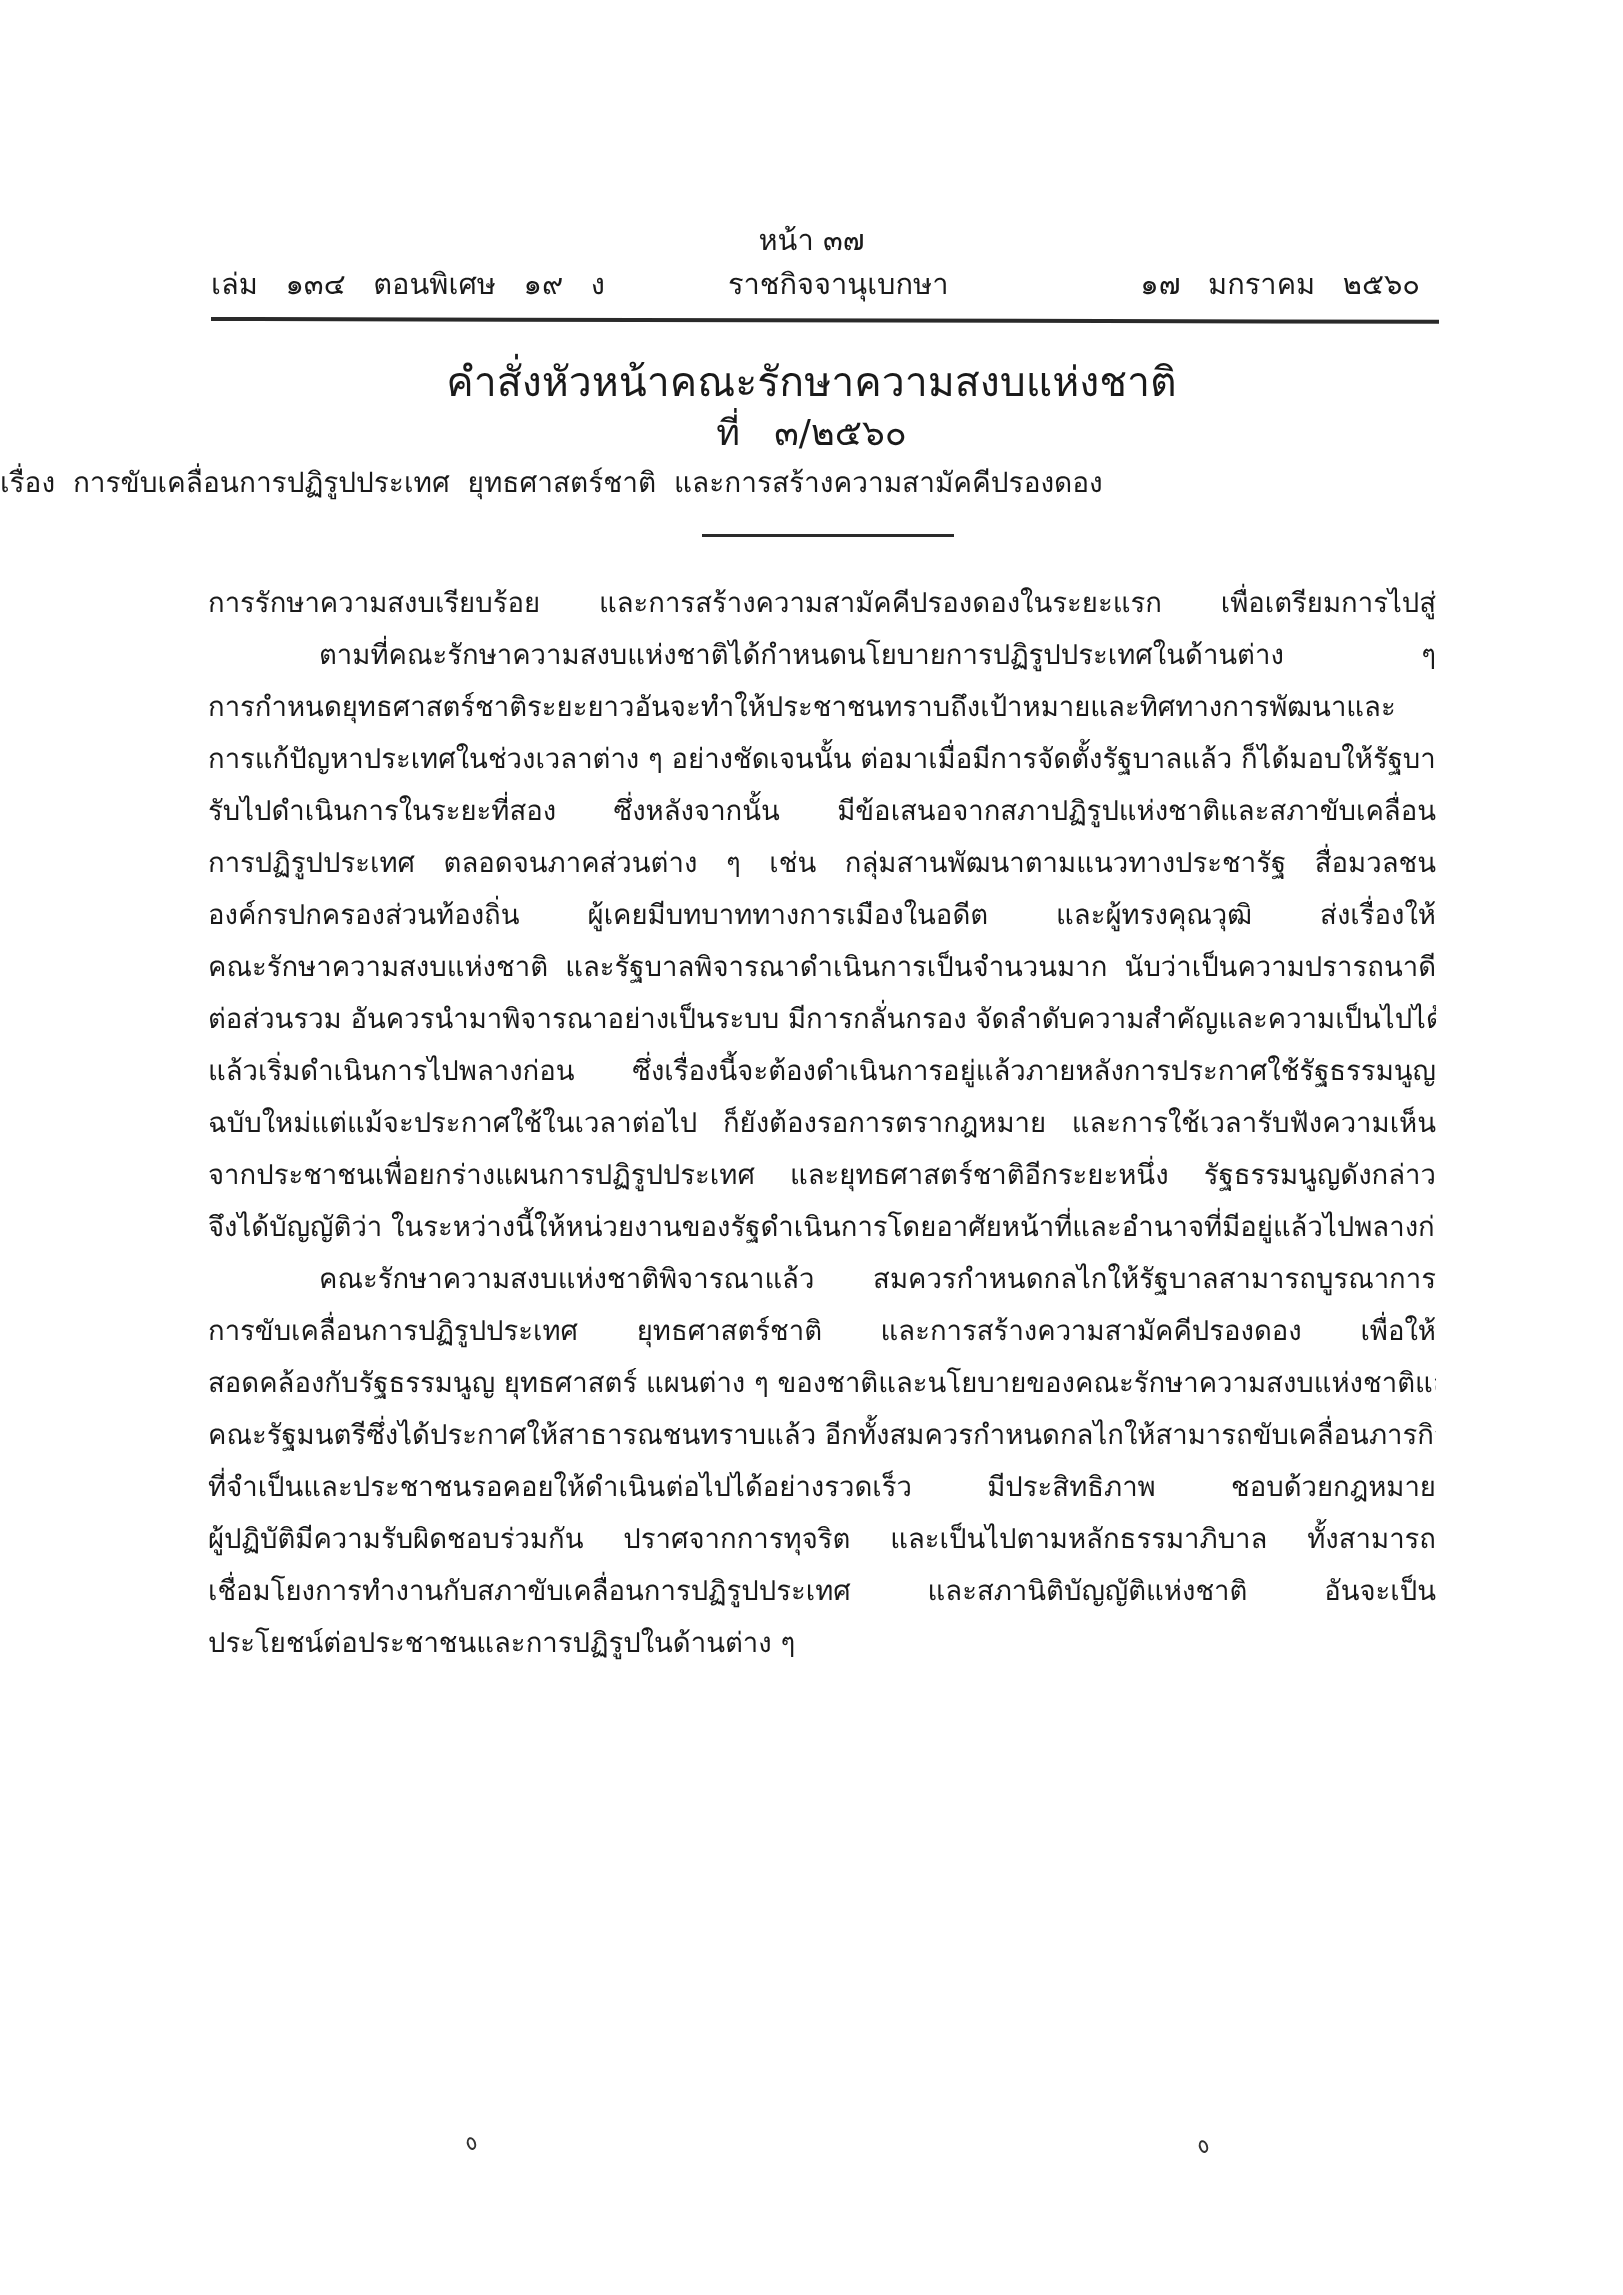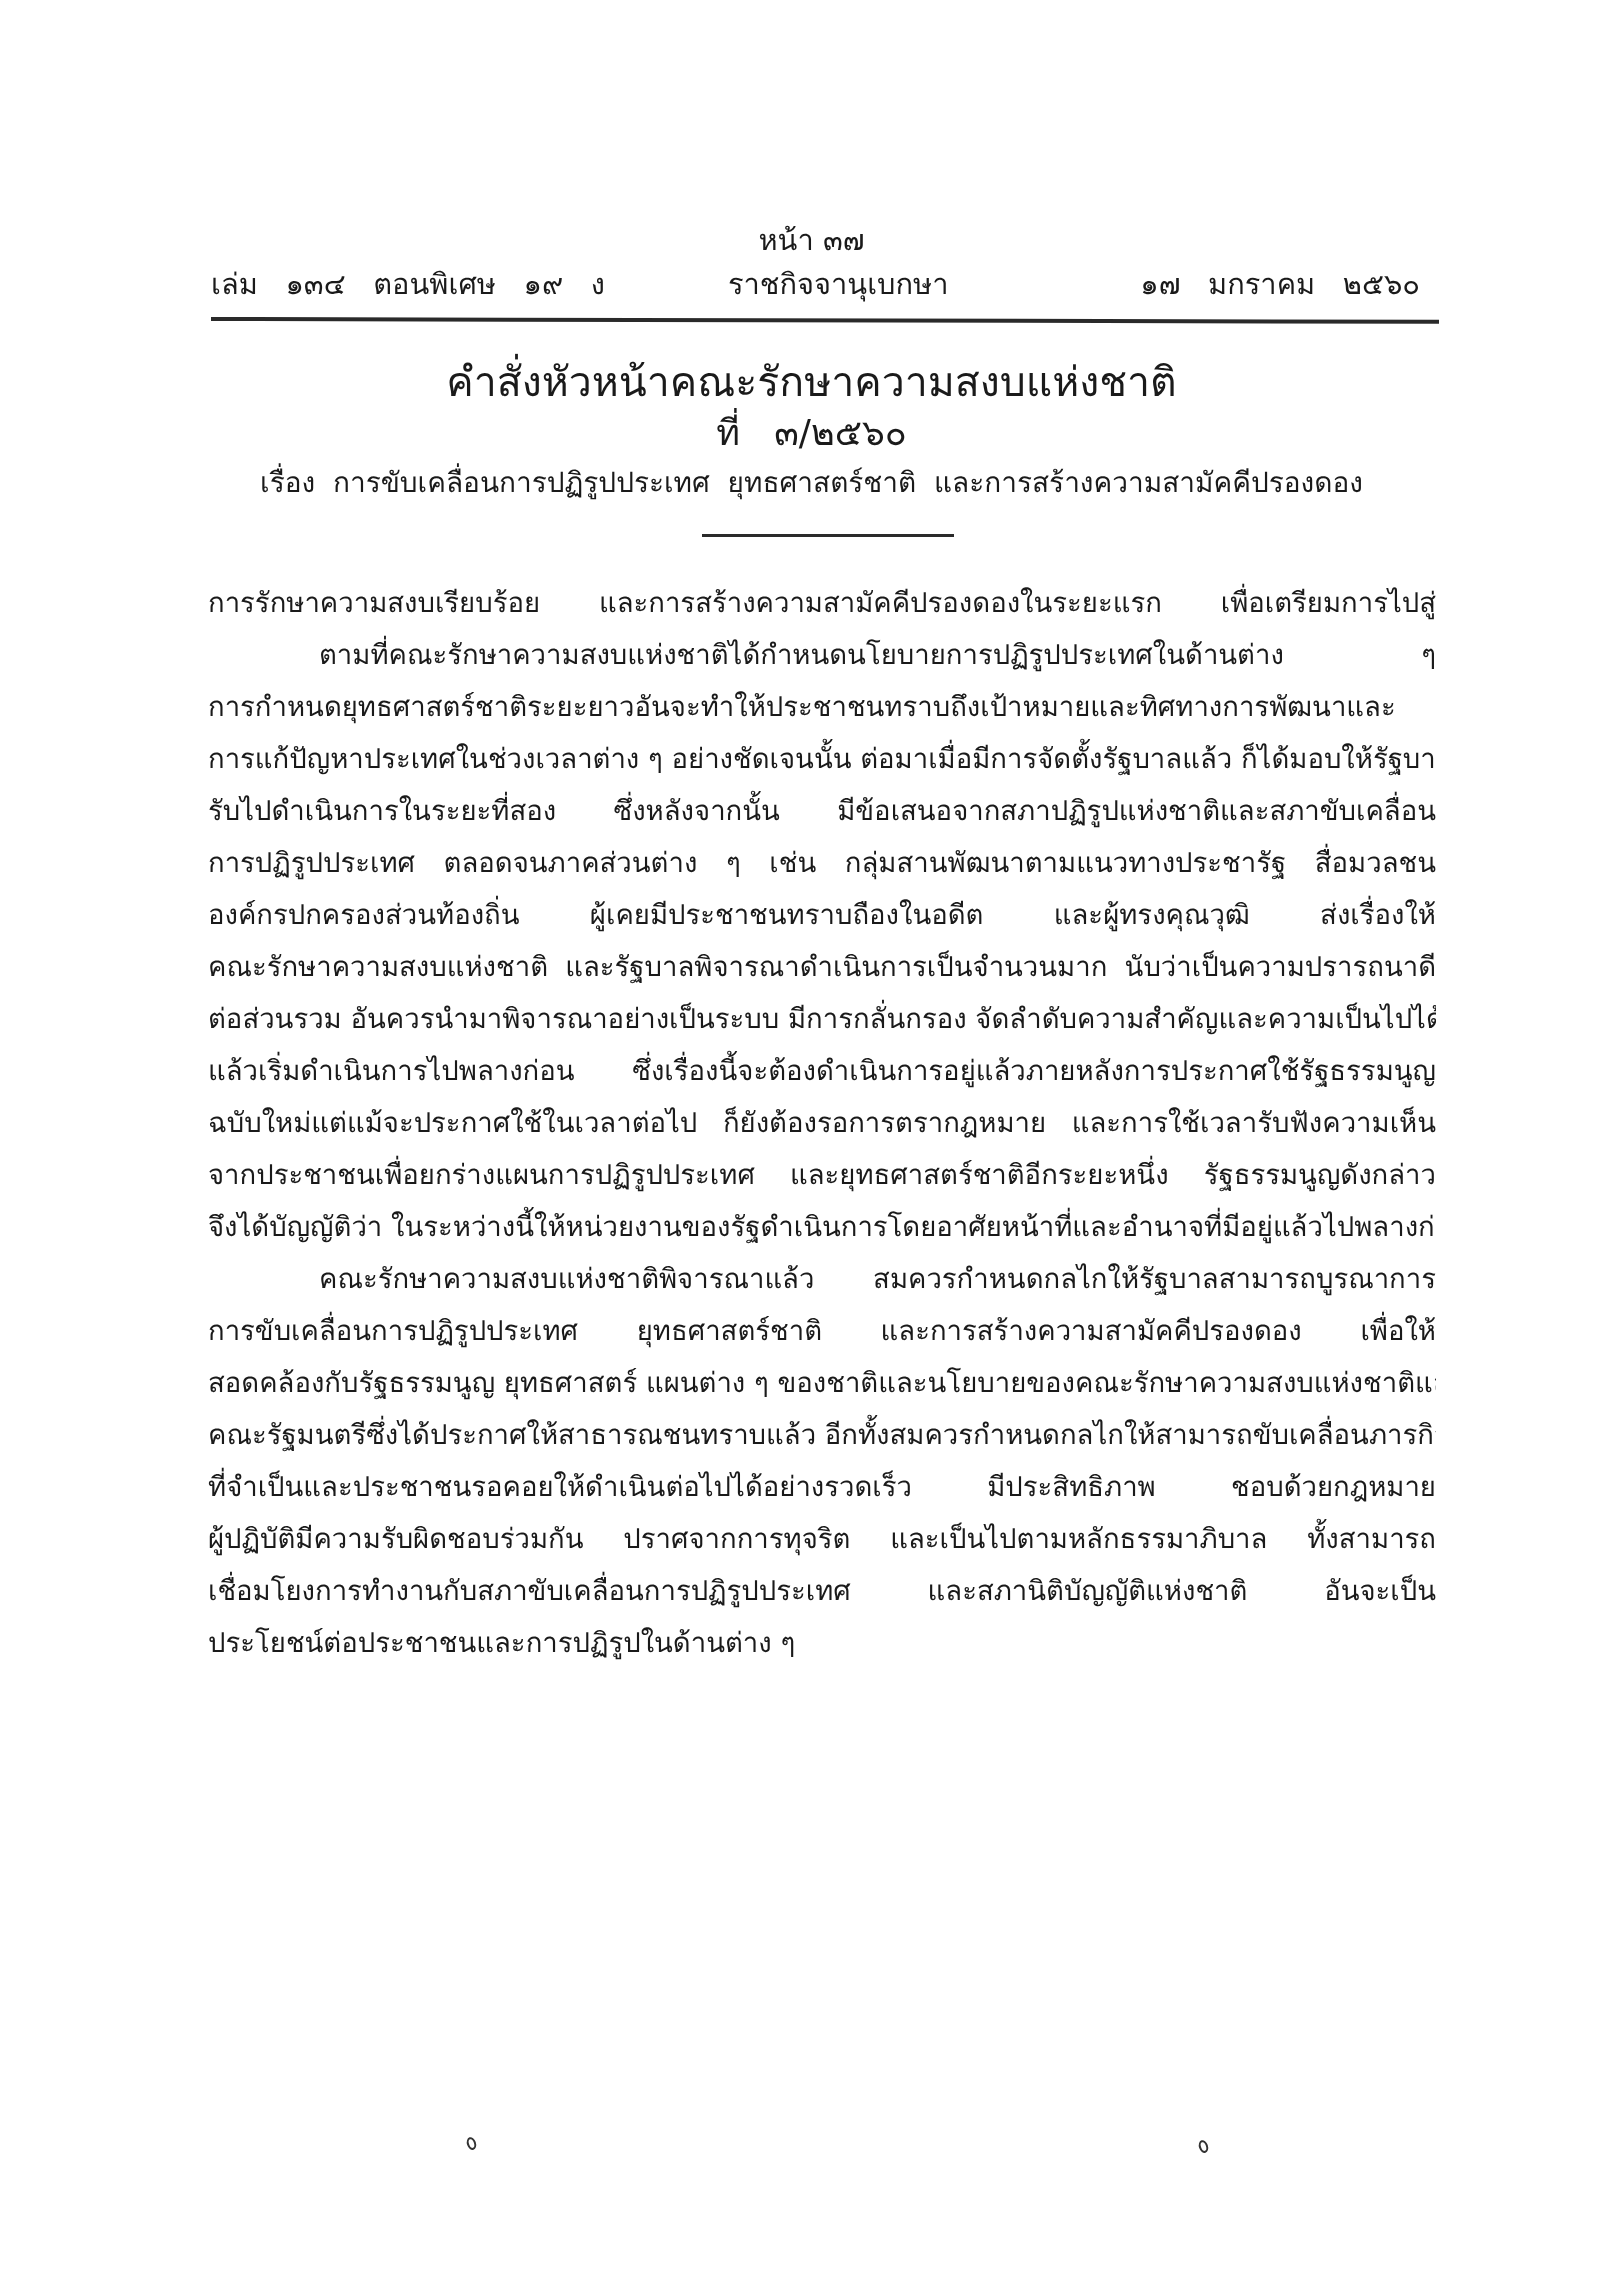--- a/index.html
+++ b/index.html
@@ -64,21 +64,21 @@
     text-align: center;
     font-size: 36px;
     line-height: 42px;
     white-space: pre;
   }
   .order-subject {
     position: absolute;
     top: 462px;
     left: 0;
     width: 1623px;
-    text-align: center;
+    text-align: left;
     font-size: 28px;
     line-height: 42px;
     white-space: pre;
   }
   .short-rule {
     position: absolute;
     top: 534px;
     left: 702px;
     width: 252px;
     height: 3.3px;
@@ -140,21 +140,21 @@
 <div class="short-rule"></div>
 
 <div class="body-text">
 
   <span class="body-line">การรักษาความสงบเรียบร้อย  และการสร้างความสามัคคีปรองดองในระยะแรก  เพื่อเตรียมการไปสู่</span>
   <span class="body-line indent">ตามที่คณะรักษาความสงบแห่งชาติได้กำหนดนโยบายการปฏิรูปประเทศในด้านต่าง ๆ</span>
   <span class="body-line">การกำหนดยุทธศาสตร์ชาติระยะยาวอันจะทำให้ประชาชนทราบถึงเป้าหมายและทิศทางการพัฒนาและ</span>
   <span class="body-line">การแก้ปัญหาประเทศในช่วงเวลาต่าง ๆ  อย่างชัดเจนนั้น  ต่อมาเมื่อมีการจัดตั้งรัฐบาลแล้ว  ก็ได้มอบให้รัฐบาล</span>
   <span class="body-line">รับไปดำเนินการในระยะที่สอง  ซึ่งหลังจากนั้น  มีข้อเสนอจากสภาปฏิรูปแห่งชาติและสภาขับเคลื่อน</span>
   <span class="body-line">การปฏิรูปประเทศ  ตลอดจนภาคส่วนต่าง ๆ  เช่น  กลุ่มสานพัฒนาตามแนวทางประชารัฐ  สื่อมวลชน</span>
-  <span class="body-line">องค์กรปกครองส่วนท้องถิ่น  ผู้เคยมีประชาชนทราบถืองในอดีต  และผู้ทรงคุณวุฒิ  ส่งเรื่องให้</span>
+  <span class="body-line">องค์กรปกครองส่วนท้องถิ่น  ผู้เคยมีบทบาททางการเมืองในอดีต  และผู้ทรงคุณวุฒิ  ส่งเรื่องให้</span>
   <span class="body-line">คณะรักษาความสงบแห่งชาติ  และรัฐบาลพิจารณาดำเนินการเป็นจำนวนมาก  นับว่าเป็นความปรารถนาดี</span>
   <span class="body-line">ต่อส่วนรวม  อันควรนำมาพิจารณาอย่างเป็นระบบ  มีการกลั่นกรอง  จัดลำดับความสำคัญและความเป็นไปได้</span>
   <span class="body-line">แล้วเริ่มดำเนินการไปพลางก่อน  ซึ่งเรื่องนี้จะต้องดำเนินการอยู่แล้วภายหลังการประกาศใช้รัฐธรรมนูญ</span>
   <span class="body-line">ฉบับใหม่แต่แม้จะประกาศใช้ในเวลาต่อไป  ก็ยังต้องรอการตรากฎหมาย  และการใช้เวลารับฟังความเห็น</span>
   <span class="body-line">จากประชาชนเพื่อยกร่างแผนการปฏิรูปประเทศ  และยุทธศาสตร์ชาติอีกระยะหนึ่ง  รัฐธรรมนูญดังกล่าว</span>
   <span class="body-line">จึงได้บัญญัติว่า  ในระหว่างนี้ให้หน่วยงานของรัฐดำเนินการโดยอาศัยหน้าที่และอำนาจที่มีอยู่แล้วไปพลางก่อน</span>
 
   <span class="body-line indent">คณะรักษาความสงบแห่งชาติพิจารณาแล้ว  สมควรกำหนดกลไกให้รัฐบาลสามารถบูรณาการ</span>
   <span class="body-line">การขับเคลื่อนการปฏิรูปประเทศ  ยุทธศาสตร์ชาติ  และการสร้างความสามัคคีปรองดอง  เพื่อให้</span>
   <span class="body-line">สอดคล้องกับรัฐธรรมนูญ  ยุทธศาสตร์  แผนต่าง ๆ  ของชาติและนโยบายของคณะรักษาความสงบแห่งชาติและ</span>

